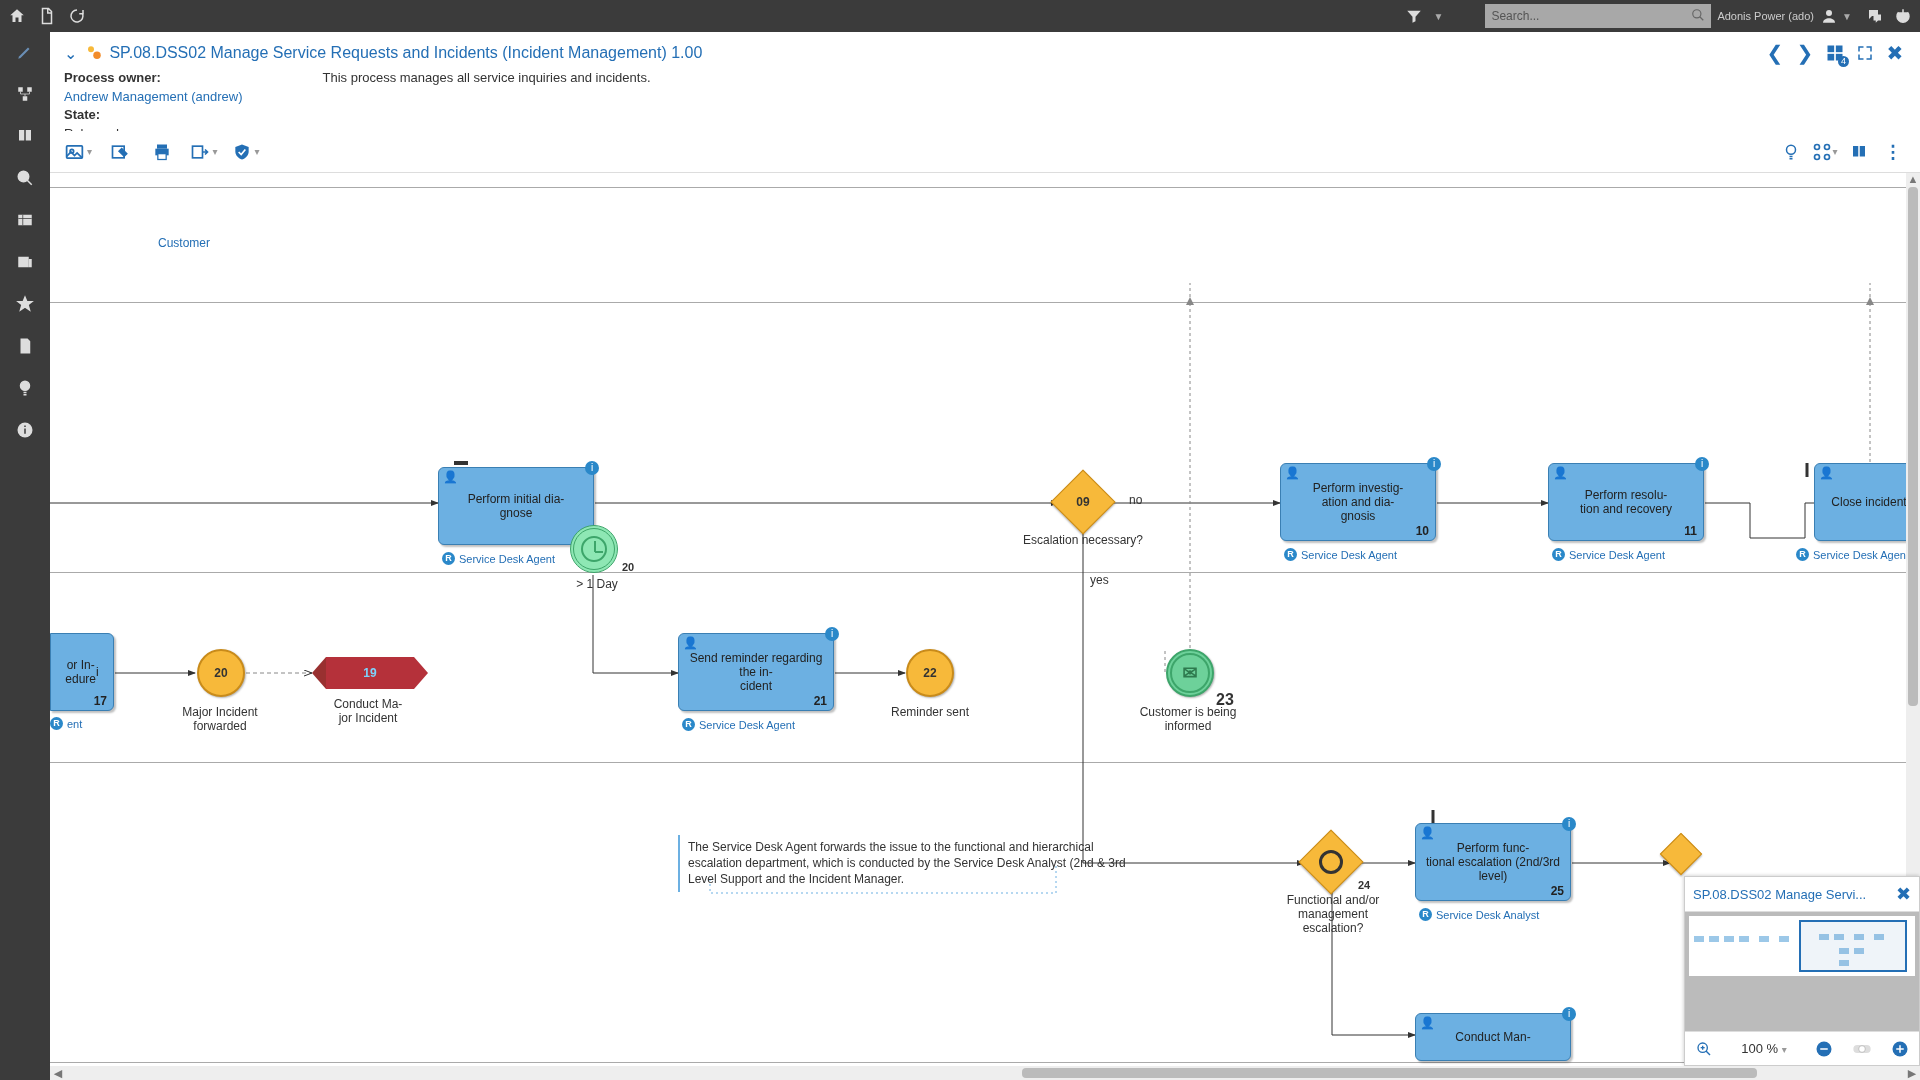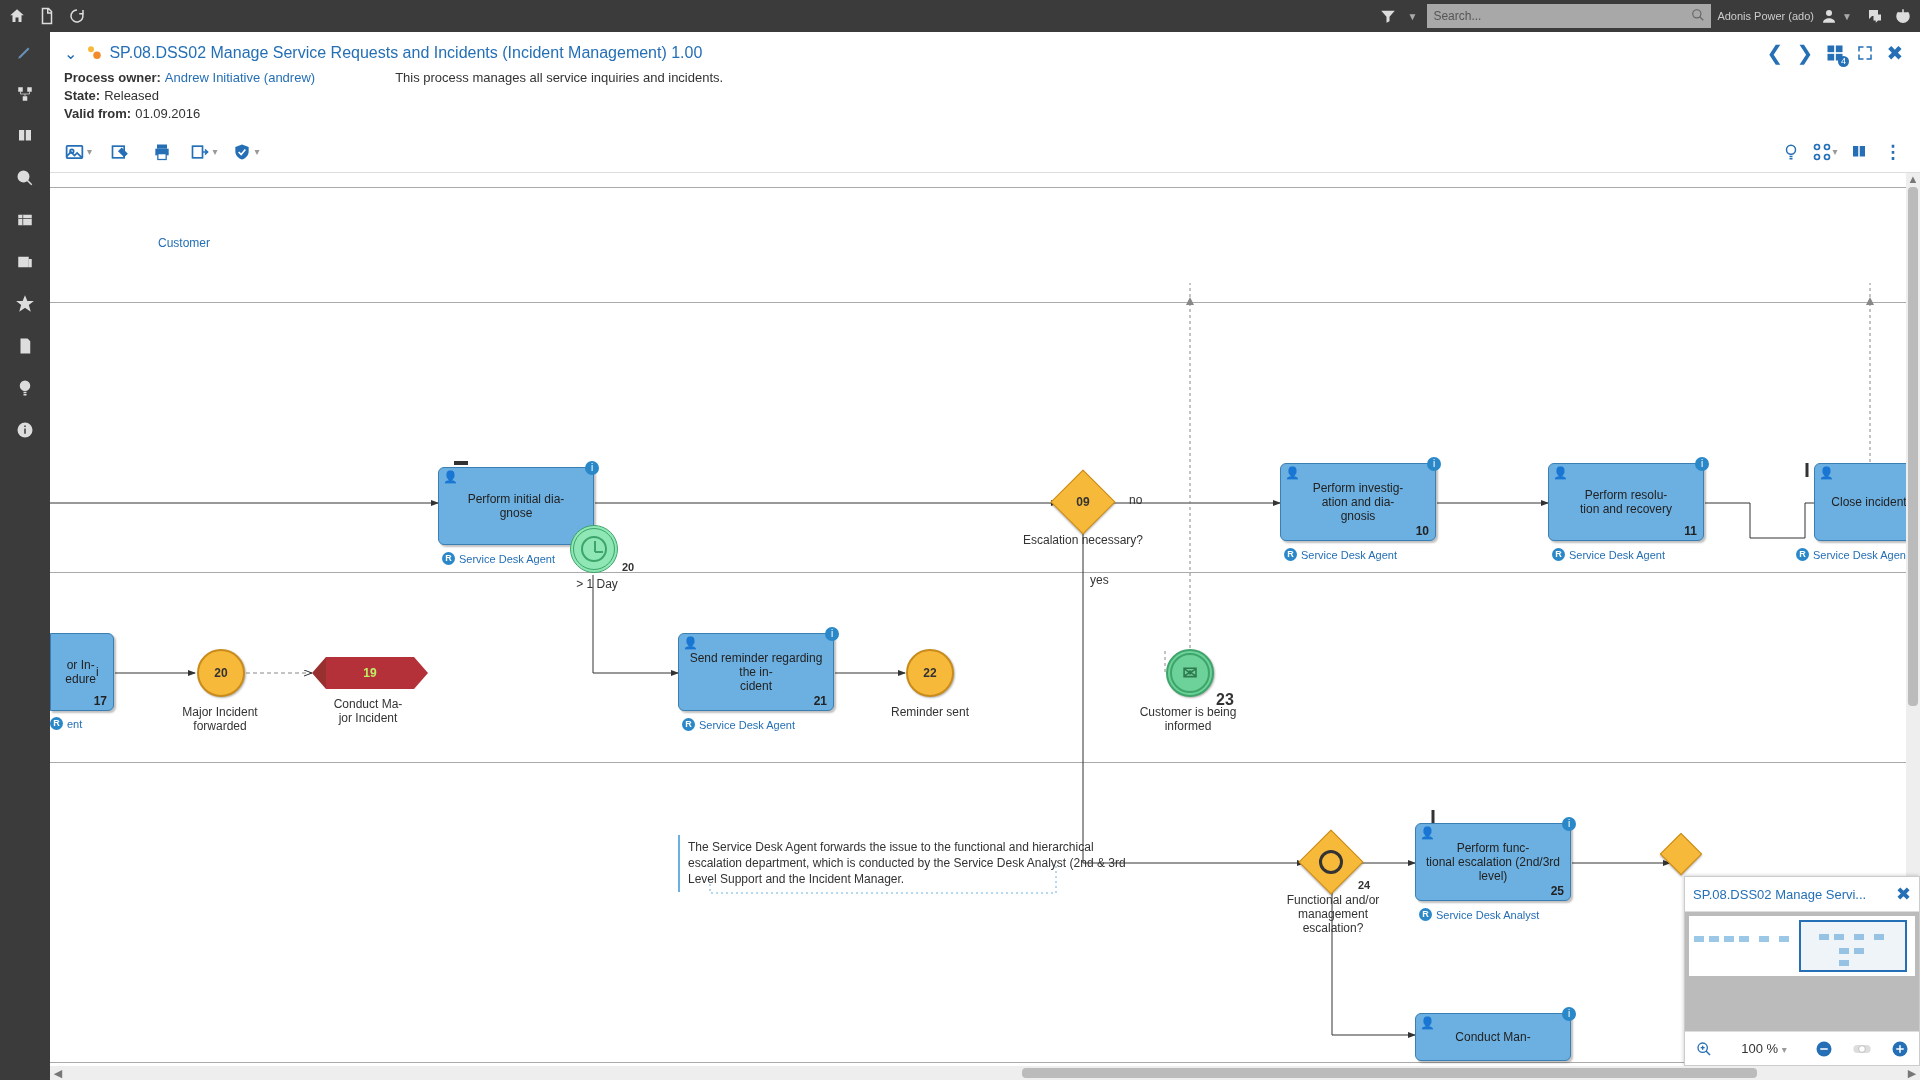--- a/index.html
+++ b/index.html
@@ -3,21 +3,21 @@
 <meta charset="utf-8">
 <style>
 * { margin: 0; padding: 0; box-sizing: border-box; }
 body { font-family: Arial, Helvetica, sans-serif; font-size: 12px; color: #333; background: #fff; overflow: hidden; width: 1920px; height: 1080px; position: relative; }
 
 
 .topbar { height: 32px; background: #3b3b3b; display: flex; align-items: center; padding: 0 8px; color: #ddd; }
 .topbar .tb-left { display: flex; gap: 12px; align-items: center; }
 .topbar .tb-spacer { flex: 1; }
 .topbar .tb-icon { width: 18px; height: 18px; display: inline-flex; align-items: center; justify-content: center; cursor: pointer; font-size: 16px; color: #ddd; }
-.topbar .search-wrap { background: #a8a8a8; height: 24px; width: 284px; display: flex; align-items: center; padding: 0 6px; }
+.topbar .search-wrap { background: #a8a8a8; height: 24px; width: 226px; display: flex; align-items: center; padding: 0 6px; margin-left: 32px; }
 .topbar .search-wrap input { flex: 1; background: transparent; border: none; outline: none; font-size: 12px; color: #333; }
 .topbar .search-wrap input::placeholder { color: #555; }
 .topbar .search-icon { color: #666; font-size: 14px; }
 .topbar .user-txt { font-size: 11px; color: #ccc; margin: 0 6px; }
 .topbar .filter-icon { margin-right: 6px; }
 
 
 .sidebar { position: absolute; left: 0; top: 32px; bottom: 0; width: 50px; background: #3b3b3b; display: flex; flex-direction: column; align-items: center; padding-top: 8px; gap: 18px; }
 .sidebar .sb-icon { width: 24px; height: 24px; display: flex; align-items: center; justify-content: center; color: #ddd; cursor: pointer; font-size: 18px; }
 .sidebar .sb-icon.active { color: #6a8fb5; }
@@ -31,21 +31,21 @@
 .title-row .spacer { flex: 1; }
 .title-row .nav-icon { width: 22px; height: 22px; display: inline-flex; align-items: center; justify-content: center; color: #246fb5; cursor: pointer; margin-left: 8px; font-size: 20px; }
 .title-row .nav-icon.close { color: #246fb5; }
 .title-row .grid-icon { position: relative; }
 .title-row .badge { position: absolute; bottom: -3px; right: -3px; background: #246fb5; color:#fff; font-size: 9px; border-radius: 8px; padding: 0 3px; line-height: 11px; }
 
 .meta-row { display: flex; padding: 4px 14px 12px; font-size: 13px; color: #333; gap: 80px; }
 .meta-col { display: flex; flex-direction: column; gap: 3px; }
 .meta-col .label { font-weight: bold; }
 .meta-col .link { color: #246fb5; }
-.meta-col .row { display: flex; gap: 4px; }
+.meta-col .row { display: flex; gap: 4px; flex-direction: column; }
 
 
 .toolbar { position: absolute; left: 50px; right: 0; height: 42px; border-bottom: 1px solid #ddd; display: flex; align-items: center; padding: 0 14px; background:#fff;}
 .toolbar .tool { width: 28px; height: 28px; display: inline-flex; align-items: center; justify-content: center; color: #246fb5; cursor: pointer; font-size: 18px; margin-right: 14px; position: relative; }
 .toolbar .tool .dd { font-size: 10px; color: #999; margin-left: 2px; }
 .toolbar .spacer { flex: 1; }
 .toolbar .right-tool { width: 26px; height: 26px; display: inline-flex; align-items: center; justify-content: center; color: #246fb5; cursor: pointer; font-size: 18px; margin-left: 8px; }
 
 
 .canvas { position: absolute; left: 50px; right: 0; bottom: 14px; background: #fff; overflow: hidden; }
@@ -78,21 +78,21 @@
 
 
 .timer { position: absolute; width: 48px; height: 48px; border-radius: 50%; background: #8ee7b4; border: 4px double #3da56a; display:flex; align-items:center; justify-content:center; cursor:pointer; }
 .timer::after { content:''; width: 22px; height: 22px; border: 2px solid #3da56a; border-radius: 50%; }
 .timer .hand { position:absolute; width:2px; height:11px; background:#3da56a; top:12px; left:50%; transform-origin: bottom; }
 .timer .hand.h2 { transform: rotate(90deg); height:8px; top:15px; }
 .timer-label { position:absolute; font-size:12px; text-align:center; }
 .timer-num { position:absolute; font-size:11px; font-weight:bold; }
 
 
-.subprocess { position: absolute; width: 88px; height: 32px; background: #b5313a; display:flex; align-items:center; justify-content:center; color:#bef264; font-size:12px; font-weight:bold; cursor:pointer; }
+.subprocess { position: absolute; width: 88px; height: 32px; background: #b5313a; display:flex; align-items:center; justify-content:center; color:#7dd3fc; font-size:12px; font-weight:bold; cursor:pointer; }
 .subprocess::before { content:''; position:absolute; left:-14px; top:0; border-top:16px solid transparent; border-bottom:16px solid transparent; border-right:14px solid #993030; }
 .subprocess::after { content:''; position:absolute; right:-14px; top:0; border-top:16px solid transparent; border-bottom:16px solid transparent; border-left:14px solid #b5313a; }
 
 
 .task-partial { position: absolute; height: 78px; background: #6cb0e2; border: 1px solid #3a7fb3; border-radius: 6px; display:flex; align-items:center; justify-content:center; text-align:center; font-size:12px; color:#222; padding:4px; box-shadow: 2px 2px 2px rgba(0,0,0,.25); }
 .task-partial .num { position:absolute; bottom:2px; right:6px; font-weight:bold; font-size:12px;margin-top:46px;}
 
 
 .annotation { position:absolute; max-width: 480px; font-size:12px; color:#333; border-left: 2px solid #6cb0e2; padding: 4px 8px; line-height:1.35; }
 
@@ -277,21 +277,21 @@
       <svg width="18" height="18" viewBox="0 0 24 24" fill="none" stroke="#246fb5" stroke-width="2">
           <path d="M4 10V4h6M20 14v6h-6M14 4h6v6M10 20H4v-6"></path>
         </svg>
     </span>
     <span class="nav-icon close">✖</span>
   </div>
   <div class="meta-row">
     <div class="meta-col">
       <div class="row">
           <span class="label">Process owner:</span> 
-          <span class="link">Andrew Initiative (andrew)</span>
+          <span class="link">Andrew Management (andrew)</span>
         </div>
       <div class="row">
           <span class="label">State:</span> 
           <span>Released</span>
         </div>
       <div class="row">
           <span class="label">Valid from:</span> 
           <span>01.09.2016</span>
         </div>
     </div>

